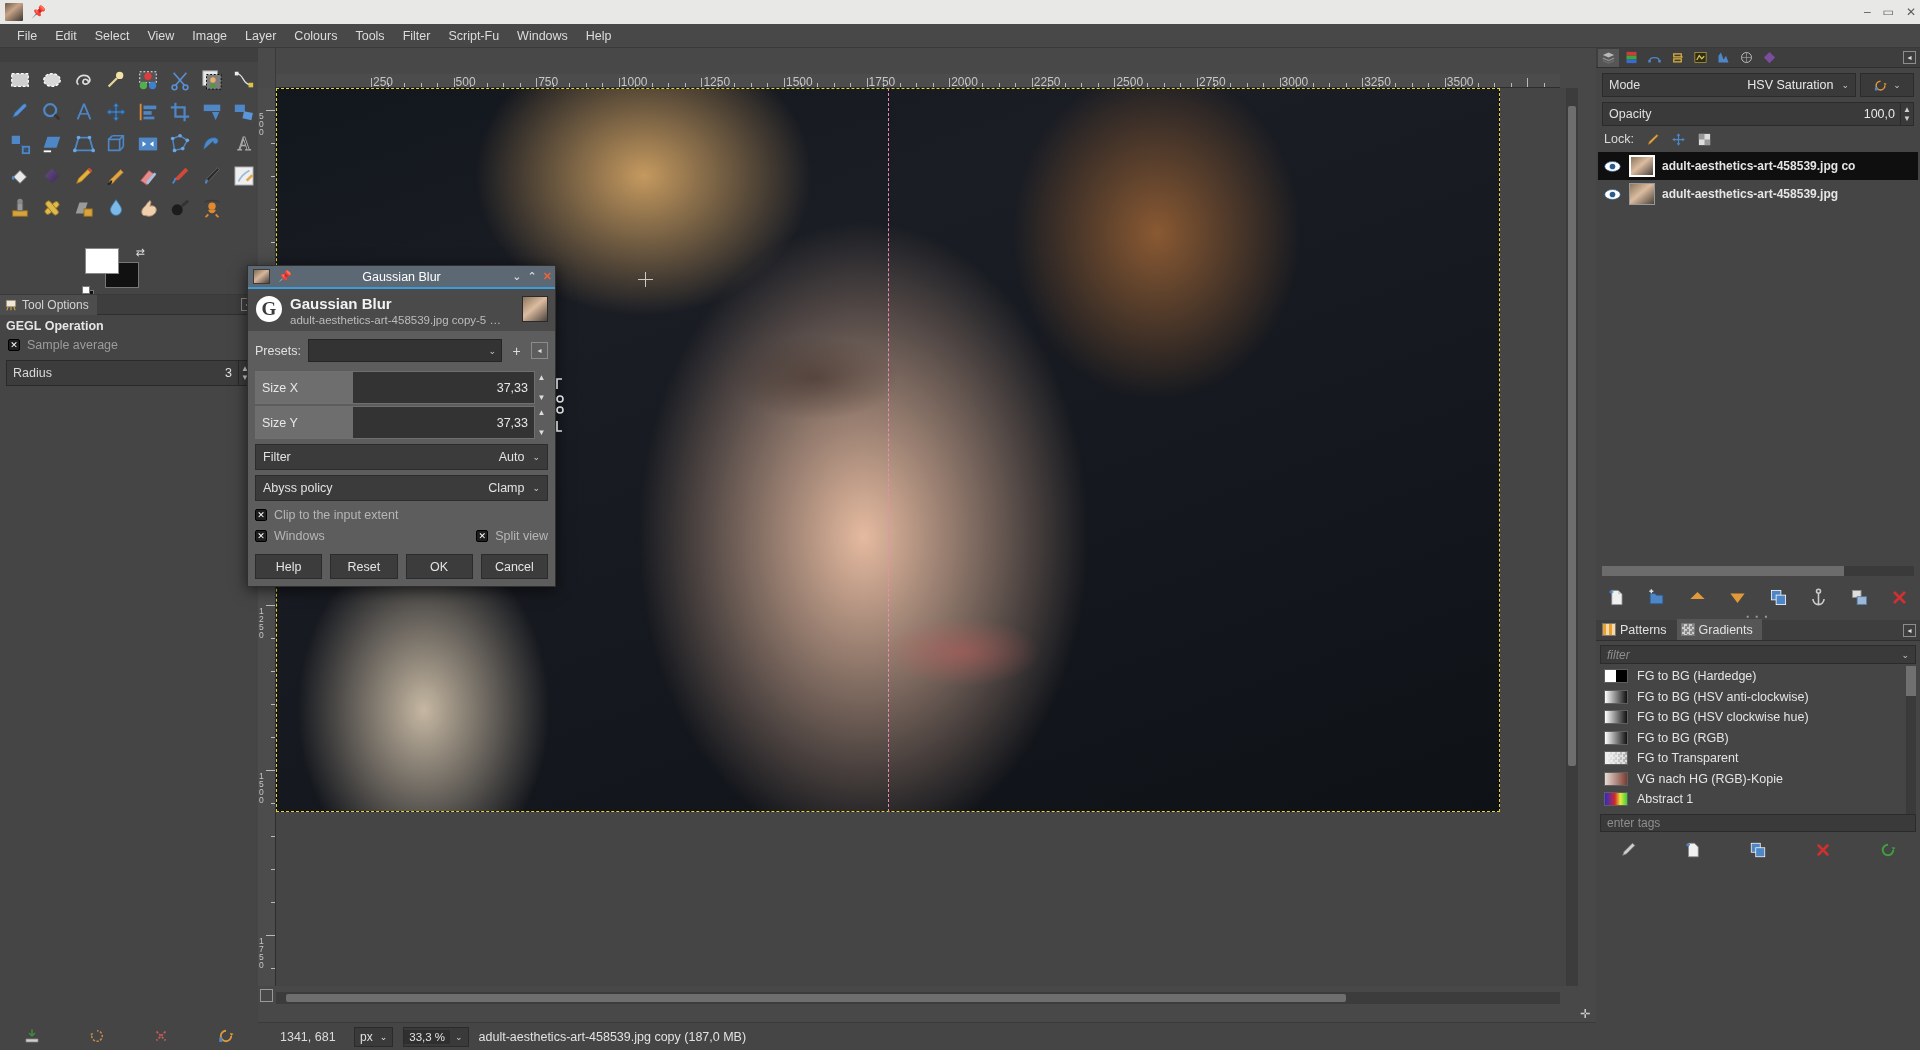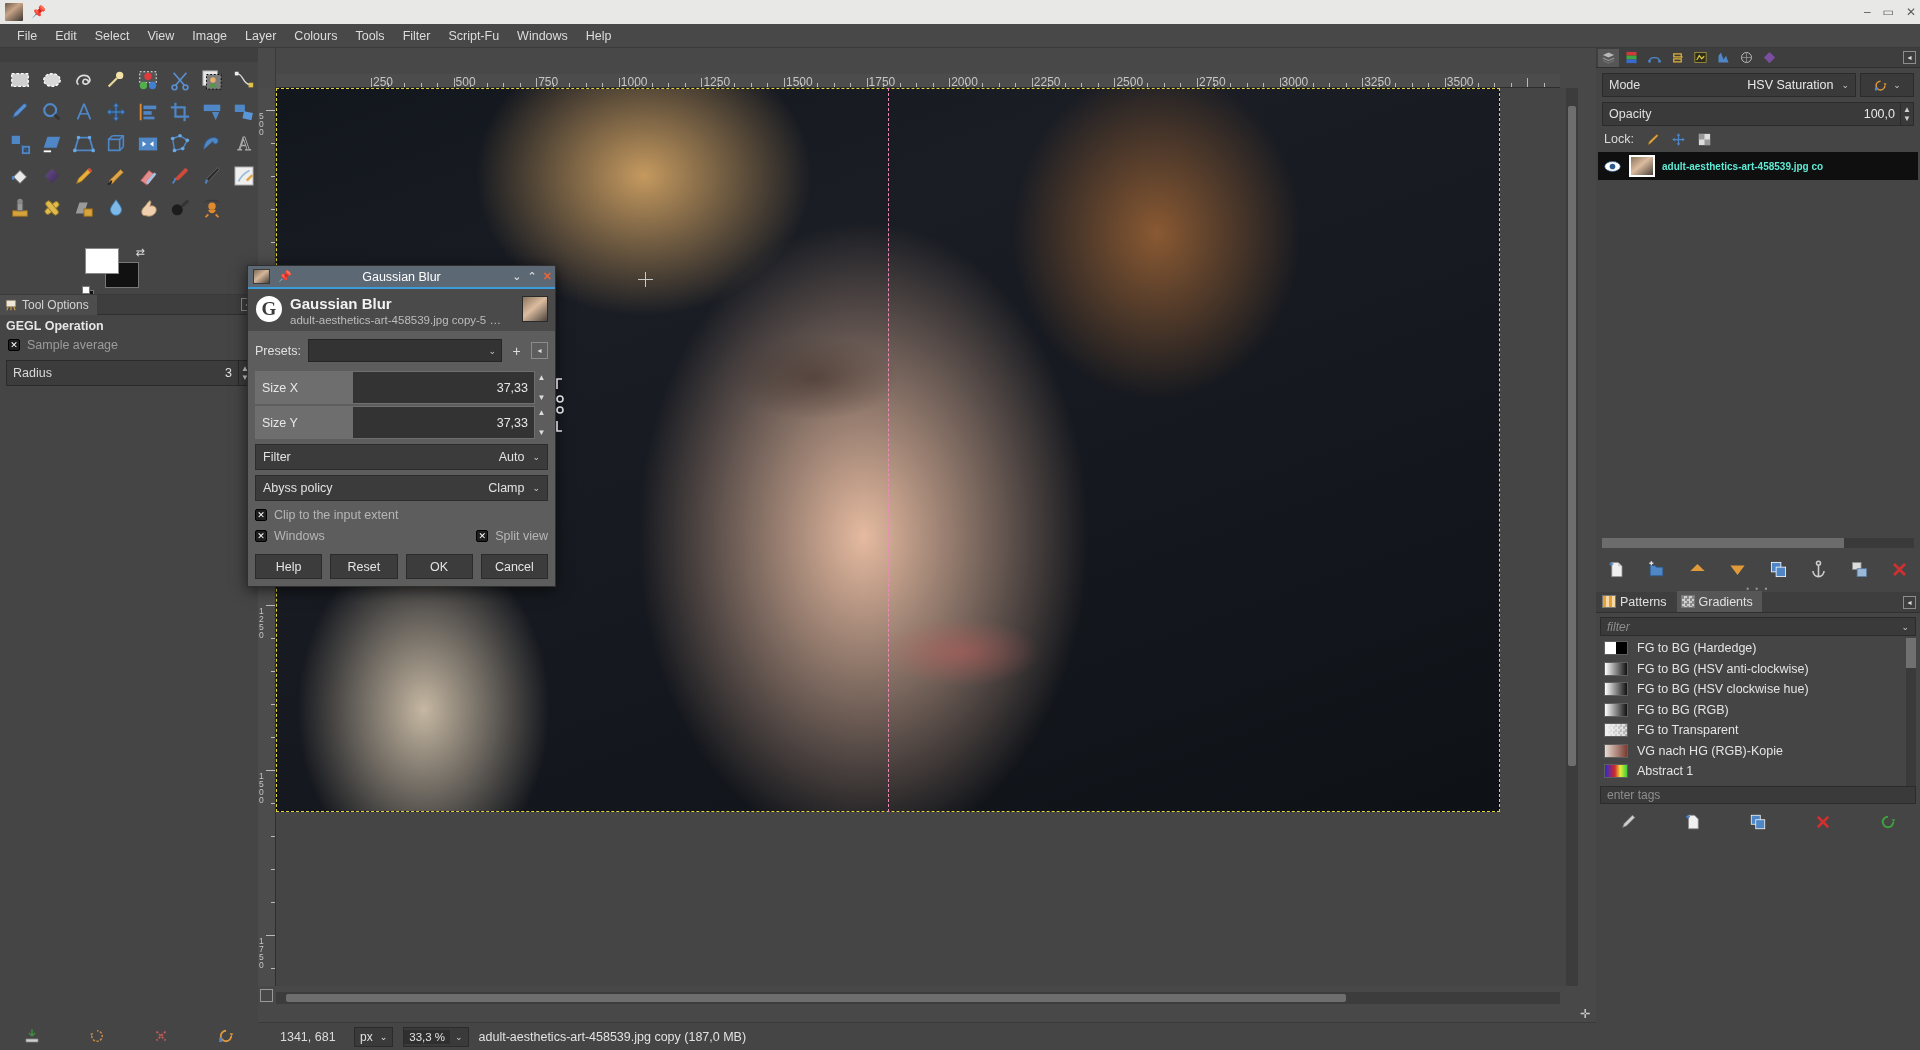--- a/index.html
+++ b/index.html
@@ -259,21 +259,21 @@
   .lockrow { display:flex; align-items:flex-start; gap:11px; padding:6px 8px 5px 8px; font-size:12.5px; color:#dcdcdc;}
   .lockrow svg { width:15px;height:15px; }
 
   .layers { margin:0 2px; }
   .layer { display:flex; align-items:center; gap:7px; height:28px; padding:0 4px; }
   .layer.sel { background:#0f0f0f; }
   .layer .eye { width:20px; display:flex; justify-content:center; }
   .layer .lth { width:26px; height:22px; border:1px solid #9a9a9a;
      background:linear-gradient(140deg,#8a755c,#dcbca0 45%,#4a433c); flex:none;}
   .layer.sel .lth { border:2px solid #fff; }
-  .layer .lname { font-size:10px; color:#5eead4; font-weight:bold; white-space:nowrap;
+  .layer .lname { font-size:12px; color:#e5e5e5; font-weight:bold; white-space:nowrap;
      overflow:hidden; }
 
   .layer-spacer { height:352px; }
   .l-hscroll { margin:6px 6px 0 6px; height:10px; background:#3a3a3a; }
   .l-hscroll .th { width:242px; height:10px; background:#6c6c6c; }
 
   .layerbtns { display:flex; align-items:center; justify-content:space-around;
      height:30px; margin-top:6px; }
   .layerbtns svg{width:19px;height:19px;}
 
@@ -1013,20 +1013,30 @@
       <div class="layer sel">
         <span class="eye">
           <svg width="17" height="13" viewBox="0 0 24 18">
               <ellipse cx="12" cy="9" rx="11" ry="7" fill="#fff" stroke="#2c5b8c"></ellipse>
               <circle cx="12" cy="9" r="4" fill="#2c5b8c"></circle>
             </svg>
         </span>
         <span class="lth"></span>
         <span class="lname">adult-aesthetics-art-458539.jpg co</span>
       </div>
+      <div class="layer">
+        <span class="eye">
+          <svg width="17" height="13" viewBox="0 0 24 18">
+              <ellipse cx="12" cy="9" rx="11" ry="7" fill="#fff" stroke="#2c5b8c"></ellipse>
+              <circle cx="12" cy="9" r="4" fill="#2c5b8c"></circle>
+            </svg>
+        </span>
+        <span class="lth"></span>
+        <span class="lname">adult-aesthetics-art-458539.jpg</span>
+      </div>
     </div>
 
     <div class="layer-spacer"></div>
 
     <div class="l-hscroll">
         <div class="th"></div>
       </div>
 
     <div class="layerbtns">
       <svg viewBox="0 0 24 24">

